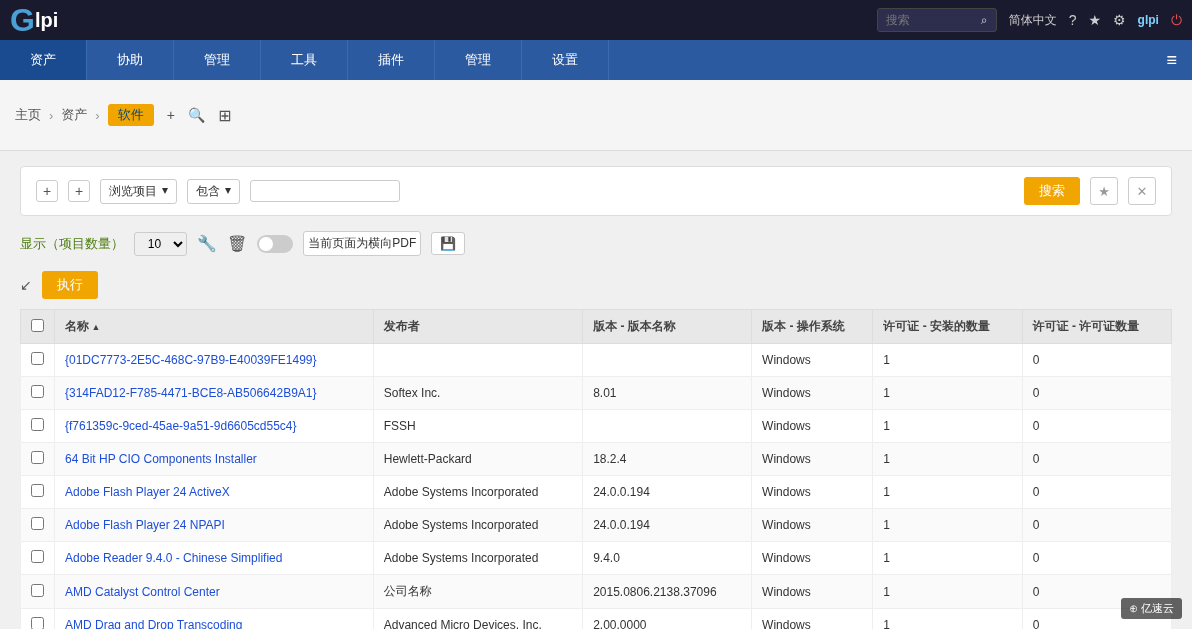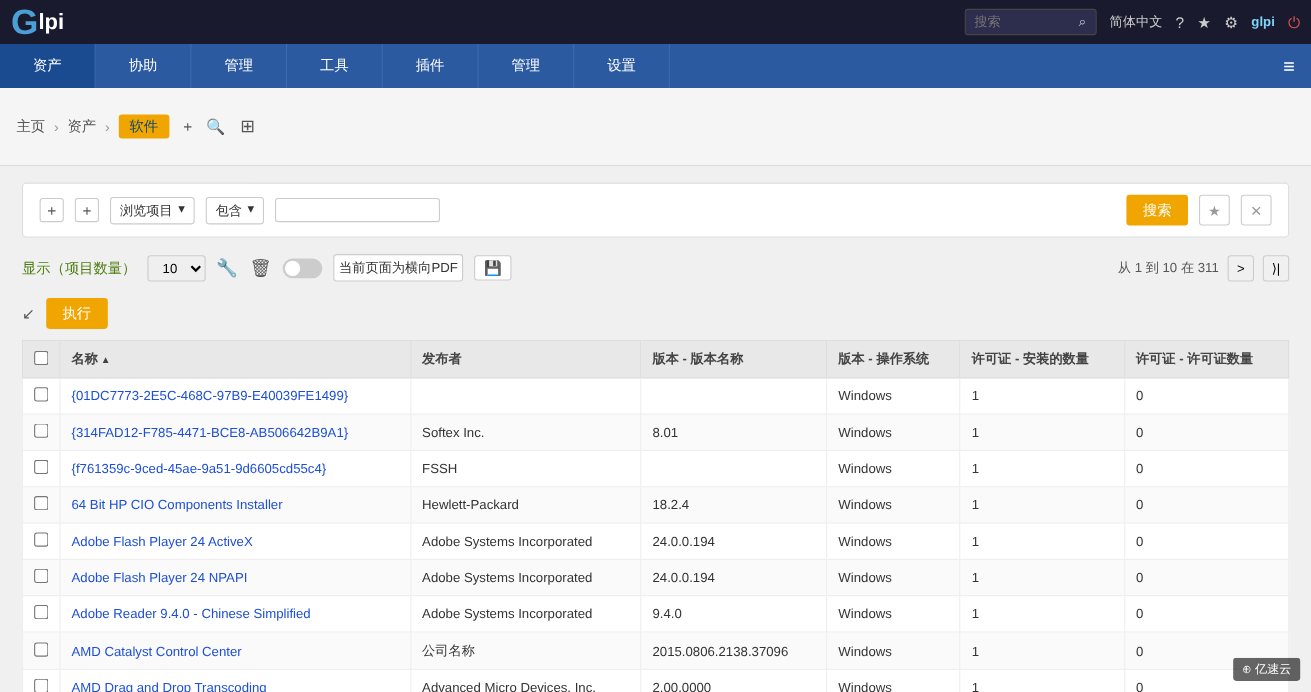--- a/index.html
+++ b/index.html
@@ -423,25 +423,20 @@
       <option>50</option>
       <option>100</option>
     </select>
     <span class="tool-icon">🔧</span>
     <span class="tool-icon">🗑</span>
     <div class="toggle-switch"></div>
     <div class="pdf-btn">
       <span>当前页面为横向PDF</span>
     </div>
     <div class="save-icon-btn">💾</div>
-    <div class="pagination-info">
-      <span>从 1 到 10 在 311</span>
-      <button class="page-btn">&gt;</button>
-      <button class="page-btn">⟩|</button>
-    </div>
   </div>
 
   <div class="execute-row">
     <span class="sort-icon">↙</span>
     <button class="execute-btn">执行</button>
   </div>
 
   <table class="data-table">
     <thead>
       <tr>

